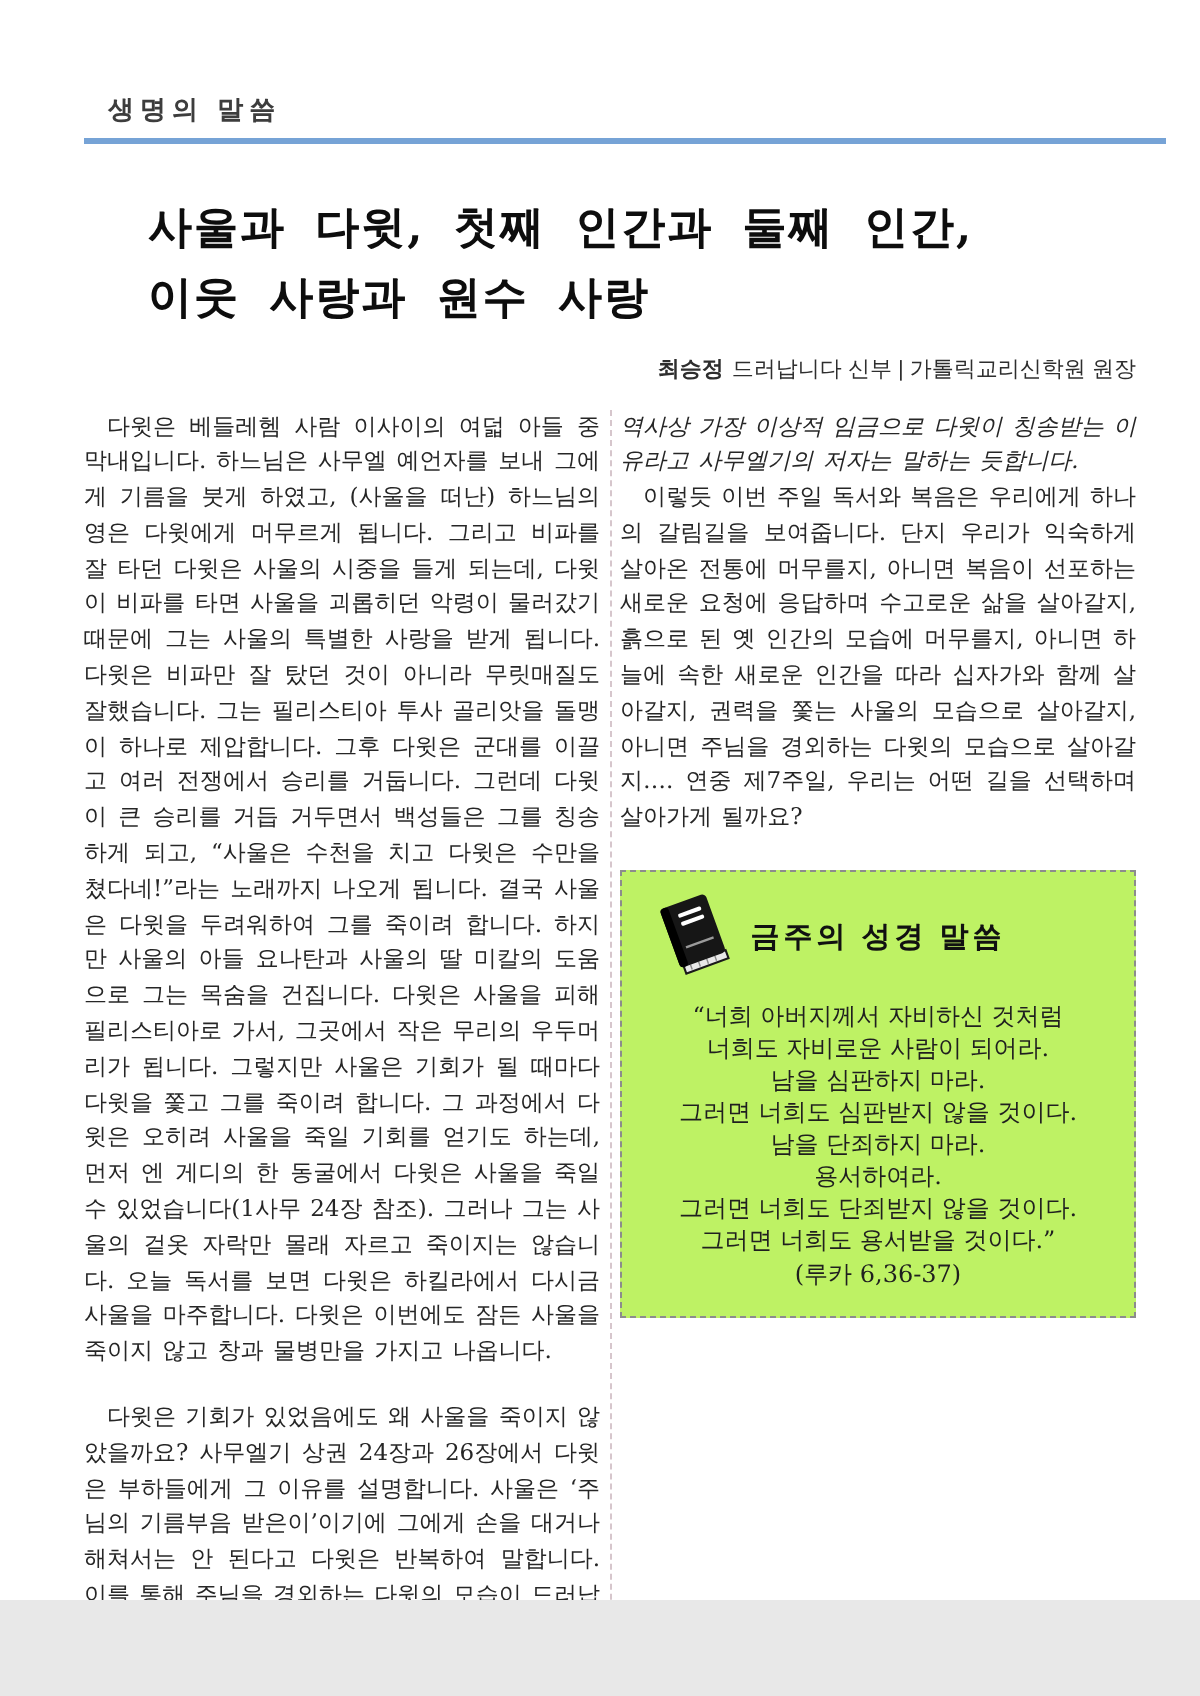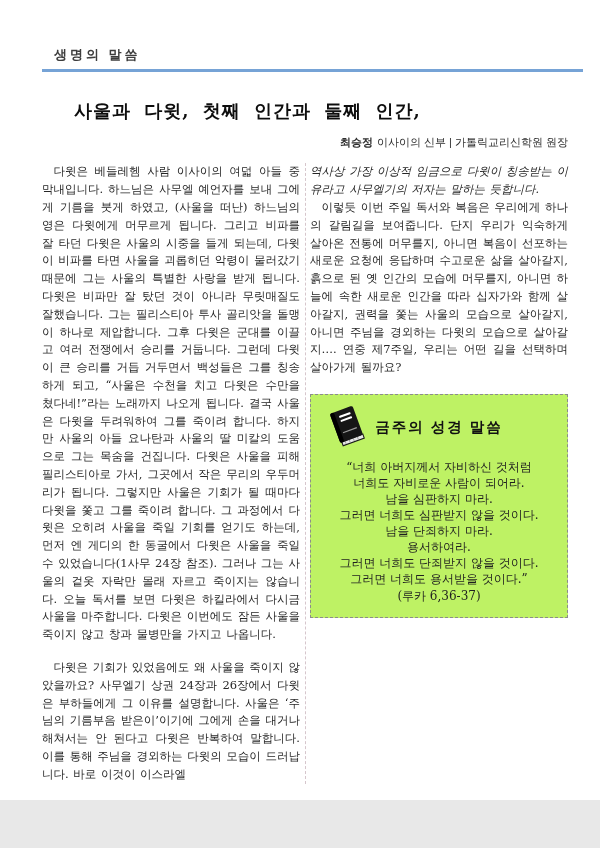--- a/index.html
+++ b/index.html
@@ -12,21 +12,21 @@
   
   .masthead { padding:44px 17px 0 42px; }
   .section-label {
     display:inline-block; margin-left:12px;
     font-family:"Liberation Sans", sans-serif; font-weight:bold;
     font-size:13px; letter-spacing:3px; color:#3d3d3d;
   }
   .masthead-rule { margin:5px 17px 0 42px; height:3px; }
   
   .article-title {
-    margin:25px 30px 0 74px; font-size:18px; font-weight:bold;
+    margin:25px 30px 0 74px; font-size:22px; font-weight:bold;
     line-height:1.58; letter-spacing:1px; word-spacing:6px; color:#0d0d0d;
   }
   .byline {
     margin:10px 32px 0 0; text-align:right;
     font-family:"Liberation Sans", sans-serif; font-size:11px; color:#2e2e2e;
   }
   .byline .author { font-weight:bold; }
   .byline .detail { margin-left:4px; }
   
   .body-cols { display:flex; margin:13px 32px 0 42px; align-items:stretch; }
@@ -58,24 +58,25 @@
 
 <div class="page">
 
   <div class="masthead">
     <span class="section-label">생명의 말씀</span>
   </div>
   <div class="masthead-rule" style="background: rgb(118, 163, 214);"></div>
 
   <h1 class="article-title">
     <span>사울과 다윗, 첫째 인간과 둘째 인간,</span><br>
+    <span>이웃 사랑과 원수 사랑</span>
   </h1>
 
   <div class="byline">
-    <span class="author">최승정</span><span class="detail">이사이의 신부 | 가톨릭교리신학원 원장</span>
+    <span class="author">최승정</span><span class="detail">드러납니다 신부 | 가톨릭교리신학원 원장</span>
   </div>
 
   <div class="body-cols">
 
     <div class="col">
       <p>다윗은 베들레헴 사람 이사이의 여덟 아들 중 막내입니다. 하느님은 사무엘 예언자를 보내 그에게 기름을 붓게 하였고, (사울을 떠난) 하느님의 영은 다윗에게 머무르게 됩니다. 그리고 비파를 잘 타던 다윗은 사울의 시중을 들게 되는데, 다윗이 비파를 타면 사울을 괴롭히던 악령이 물러갔기 때문에 그는 사울의 특별한 사랑을 받게 됩니다. 다윗은 비파만 잘 탔던 것이 아니라 무릿매질도 잘했습니다. 그는 필리스티아 투사 골리앗을 돌맹이 하나로 제압합니다. 그후 다윗은 군대를 이끌고 여러 전쟁에서 승리를 거둡니다. 그런데 다윗이 큰 승리를 거듭 거두면서 백성들은 그를 칭송하게 되고, “사울은 수천을 치고 다윗은 수만을 쳤다네!”라는 노래까지 나오게 됩니다. 결국 사울은 다윗을 두려워하여 그를 죽이려 합니다. 하지만 사울의 아들 요나탄과 사울의 딸 미칼의 도움으로 그는 목숨을 건집니다. 다윗은 사울을 피해 필리스티아로 가서, 그곳에서 작은 무리의 우두머리가 됩니다. 그렇지만 사울은 기회가 될 때마다 다윗을 쫓고 그를 죽이려 합니다. 그 과정에서 다윗은 오히려 사울을 죽일 기회를 얻기도 하는데, 먼저 엔 게디의 한 동굴에서 다윗은 사울을 죽일 수 있었습니다(1사무 24장 참조). 그러나 그는 사울의 겉옷 자락만 몰래 자르고 죽이지는 않습니다. 오늘 독서를 보면 다윗은 하킬라에서 다시금 사울을 마주합니다. 다윗은 이번에도 잠든 사울을 죽이지 않고 창과 물병만을 가지고 나옵니다.</p>
       <p class="para-gap">다윗은 기회가 있었음에도 왜 사울을 죽이지 않았을까요? 사무엘기 상권 24장과 26장에서 다윗은 부하들에게 그 이유를 설명합니다. 사울은 ‘주님의 기름부음 받은이’이기에 그에게 손을 대거나 해쳐서는 안 된다고 다윗은 반복하여 말합니다. 이를 통해 주님을 경외하는 다윗의 모습이 드러납니다. 바로 이것이 이스라엘</p>
     </div>
 
     <div class="col-divider"></div>

